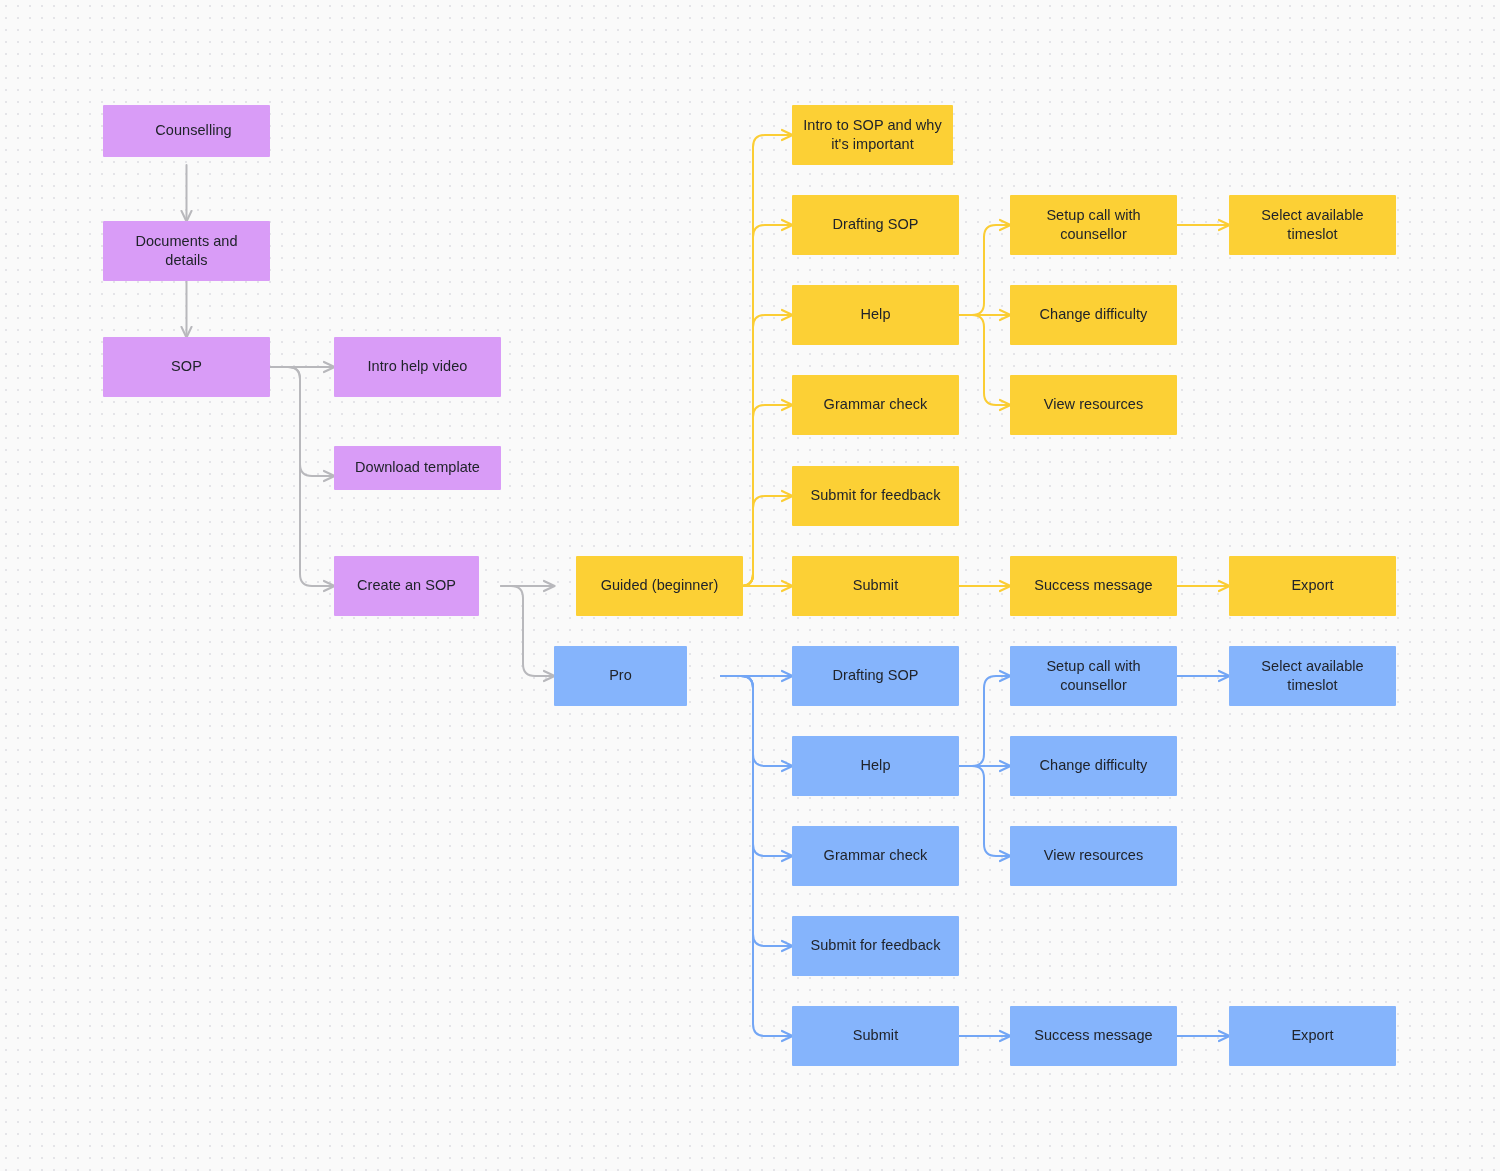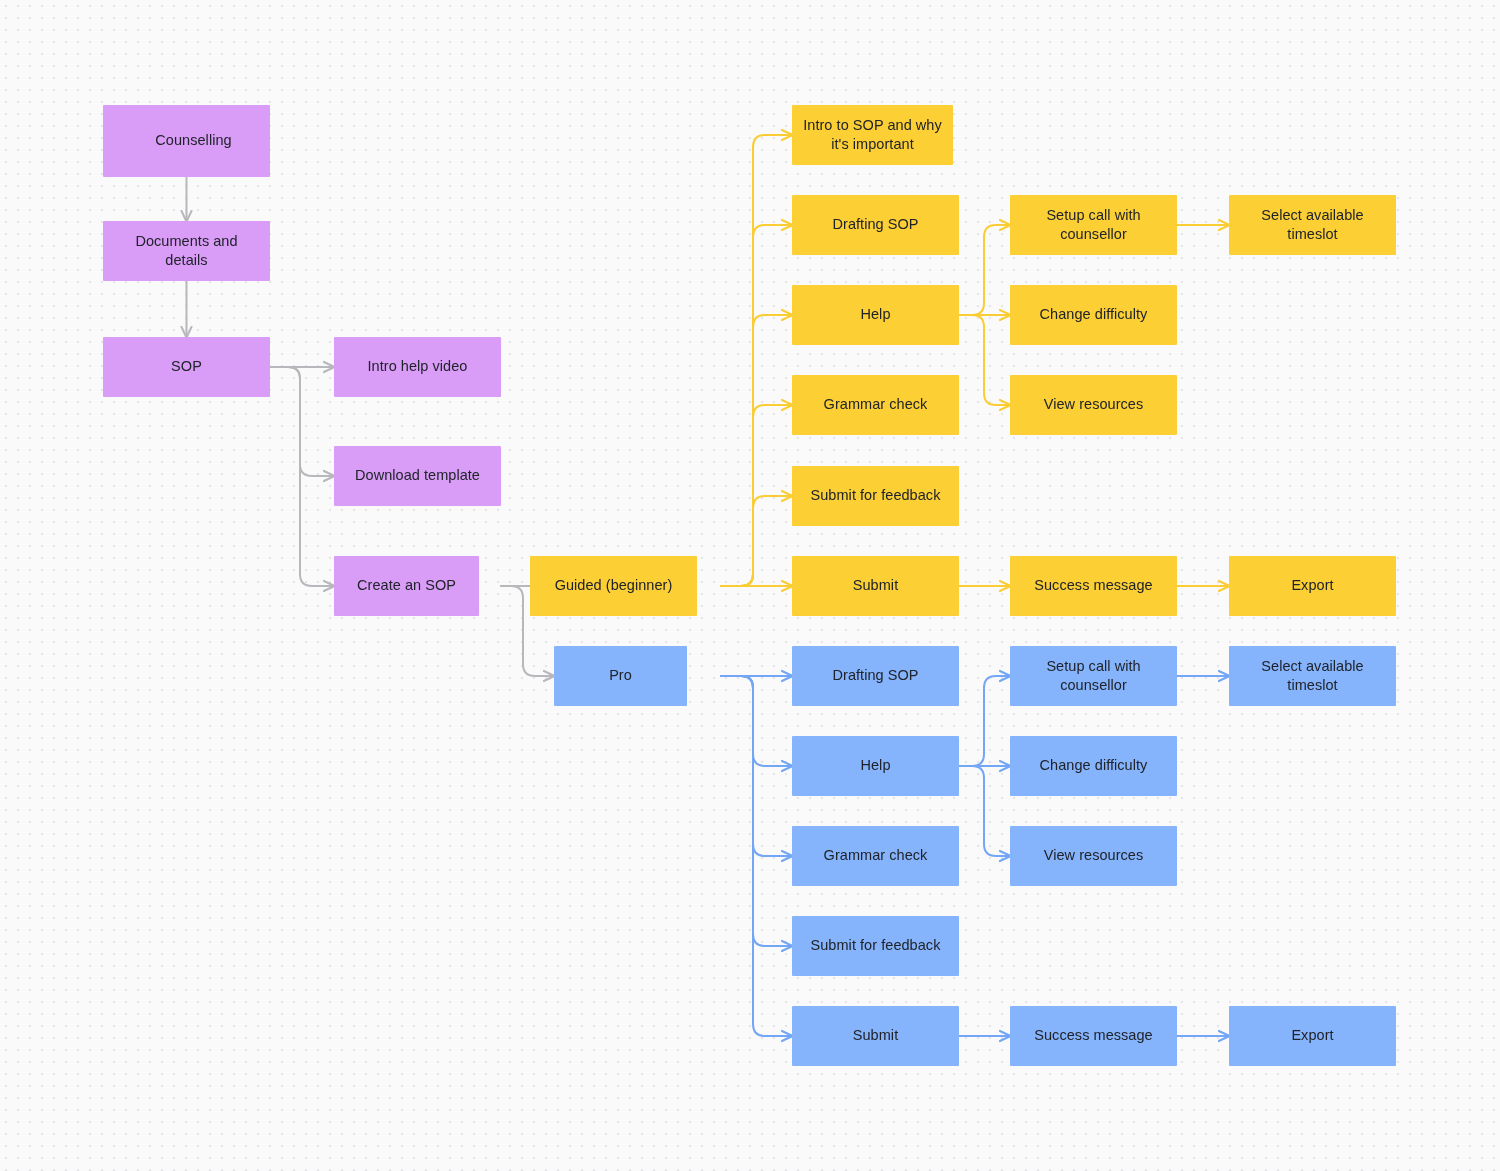--- a/index.html
+++ b/index.html
@@ -92,39 +92,39 @@
       <path d="M 959 766 L 1010 766" fill="none" stroke="#73a6f5" stroke-width="2" stroke-linecap="round" marker-end="url(#ah-edge_blue)"></path>
       <path d="M 959 766 L 972 766 Q 984 766 984 778 L 984 844 Q 984 856 996 856 L 1010 856" fill="none" stroke="#73a6f5" stroke-width="2" stroke-linecap="round" marker-end="url(#ah-edge_blue)"></path>
       <path d="M 1177 225 L 1229 225" fill="none" stroke="#fbcd34" stroke-width="2" stroke-linecap="round" marker-end="url(#ah-edge_yellow)"></path>
       <path d="M 959 586 L 1010 586" fill="none" stroke="#fbcd34" stroke-width="2" stroke-linecap="round" marker-end="url(#ah-edge_yellow)"></path>
       <path d="M 1177 586 L 1229 586" fill="none" stroke="#fbcd34" stroke-width="2" stroke-linecap="round" marker-end="url(#ah-edge_yellow)"></path>
       <path d="M 1177 676 L 1229 676" fill="none" stroke="#73a6f5" stroke-width="2" stroke-linecap="round" marker-end="url(#ah-edge_blue)"></path>
       <path d="M 959 1036 L 1010 1036" fill="none" stroke="#73a6f5" stroke-width="2" stroke-linecap="round" marker-end="url(#ah-edge_blue)"></path>
       <path d="M 1177 1036 L 1229 1036" fill="none" stroke="#73a6f5" stroke-width="2" stroke-linecap="round" marker-end="url(#ah-edge_blue)"></path>
     </svg>
   <div id="nodes">
-      <div class="node purple" style="left: 103px; top: 105px; width: 167px; height: 72px; padding-left: 24px;">
+      <div class="node purple" style="left: 103px; top: 105px; width: 167px; height: 52px; padding-left: 24px;">
         <span>Counselling</span>
       </div>
       <div class="node purple" style="left: 103px; top: 221px; width: 167px; height: 60px; justify-content: center;">
         <span>Documents and details</span>
       </div>
       <div class="node purple" style="left: 103px; top: 337px; width: 167px; height: 60px; justify-content: center;">
         <span>SOP</span>
       </div>
       <div class="node purple" style="left: 334px; top: 337px; width: 167px; height: 60px;">
         <span>Intro help video</span>
       </div>
-      <div class="node purple" style="left: 334px; top: 446px; width: 167px; height: 60px;">
+      <div class="node purple" style="left: 334px; top: 446px; width: 167px; height: 44px;">
         <span>Download template</span>
       </div>
       <div class="node purple" style="left: 334px; top: 556px; width: 145px; height: 60px;">
         <span>Create an SOP</span>
       </div>
-      <div class="node yellow" style="left: 530px; top: 556px; width: 167px; height: 60px;">
+      <div class="node yellow" style="left: 576px; top: 556px; width: 167px; height: 60px;">
         <span>Guided (beginner)</span>
       </div>
       <div class="node yellow" style="left: 792px; top: 105px; width: 161px; height: 60px;">
         <span>Intro to SOP and why it's important</span>
       </div>
       <div class="node yellow" style="left: 792px; top: 195px; width: 167px; height: 60px;">
         <span>Drafting SOP</span>
       </div>
       <div class="node yellow" style="left: 792px; top: 285px; width: 167px; height: 60px;">
         <span>Help</span>

